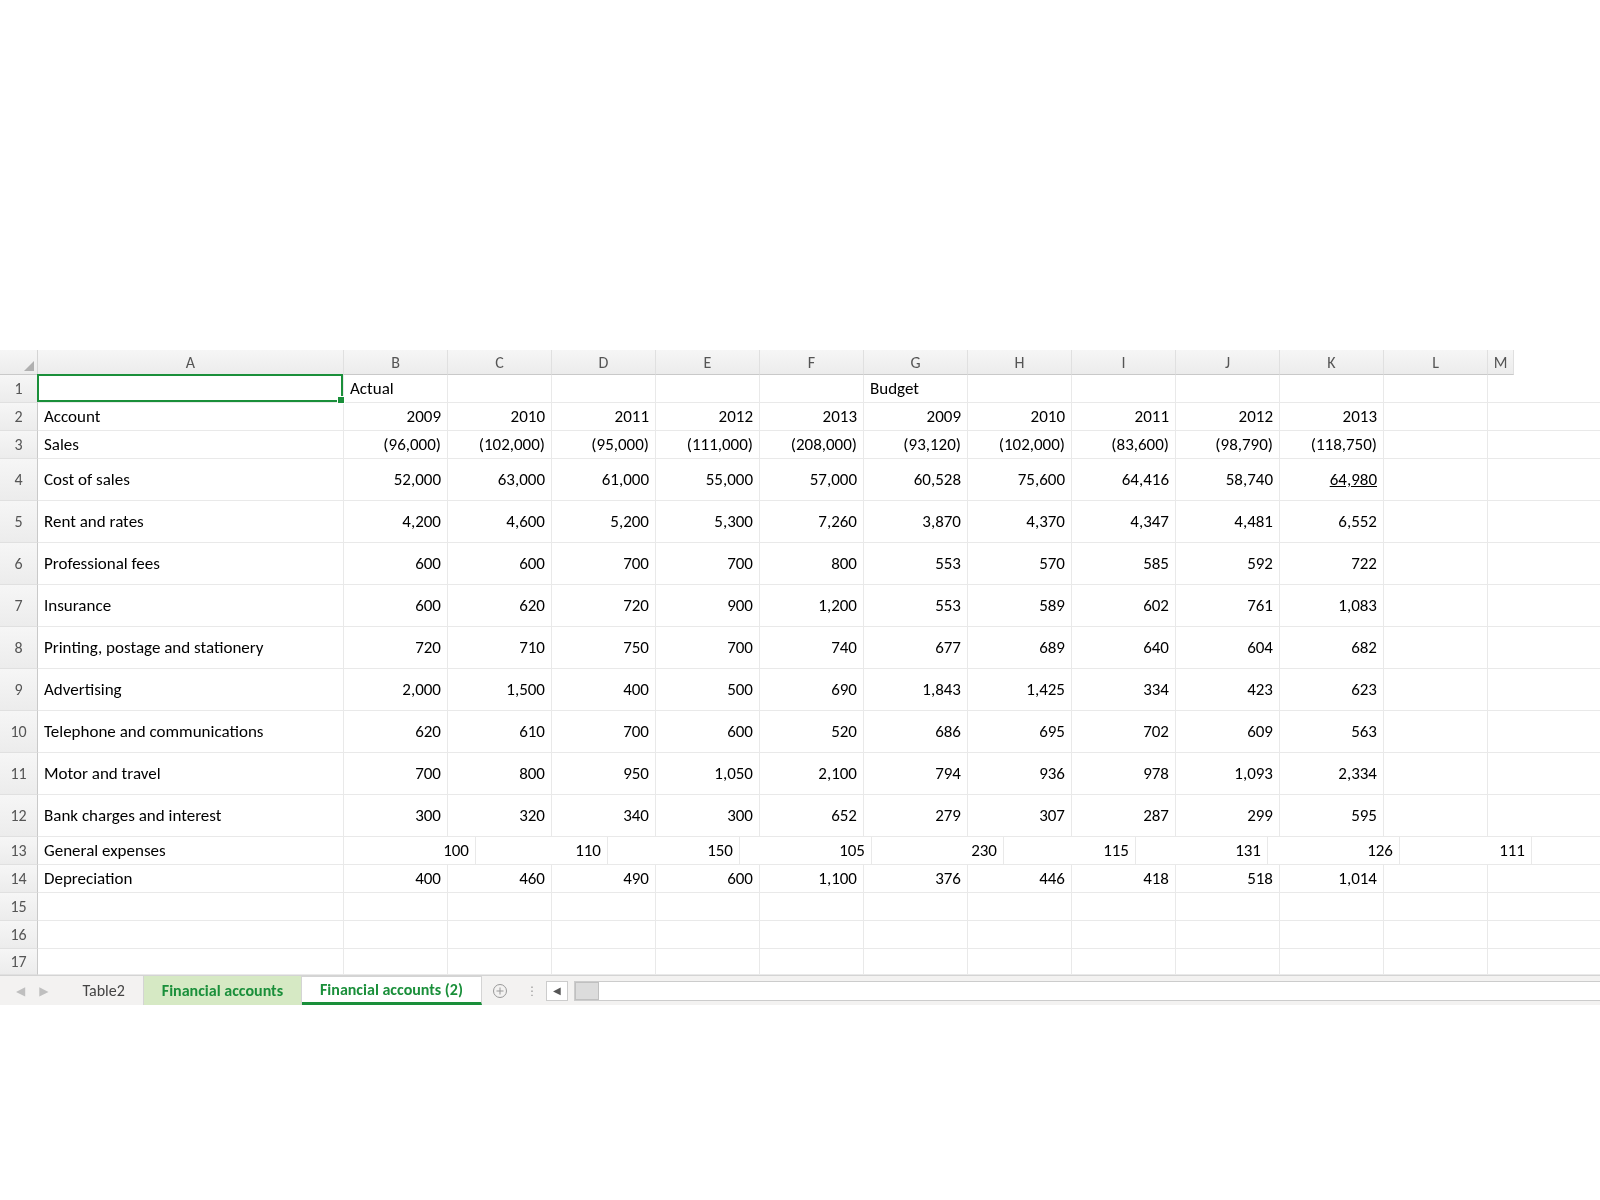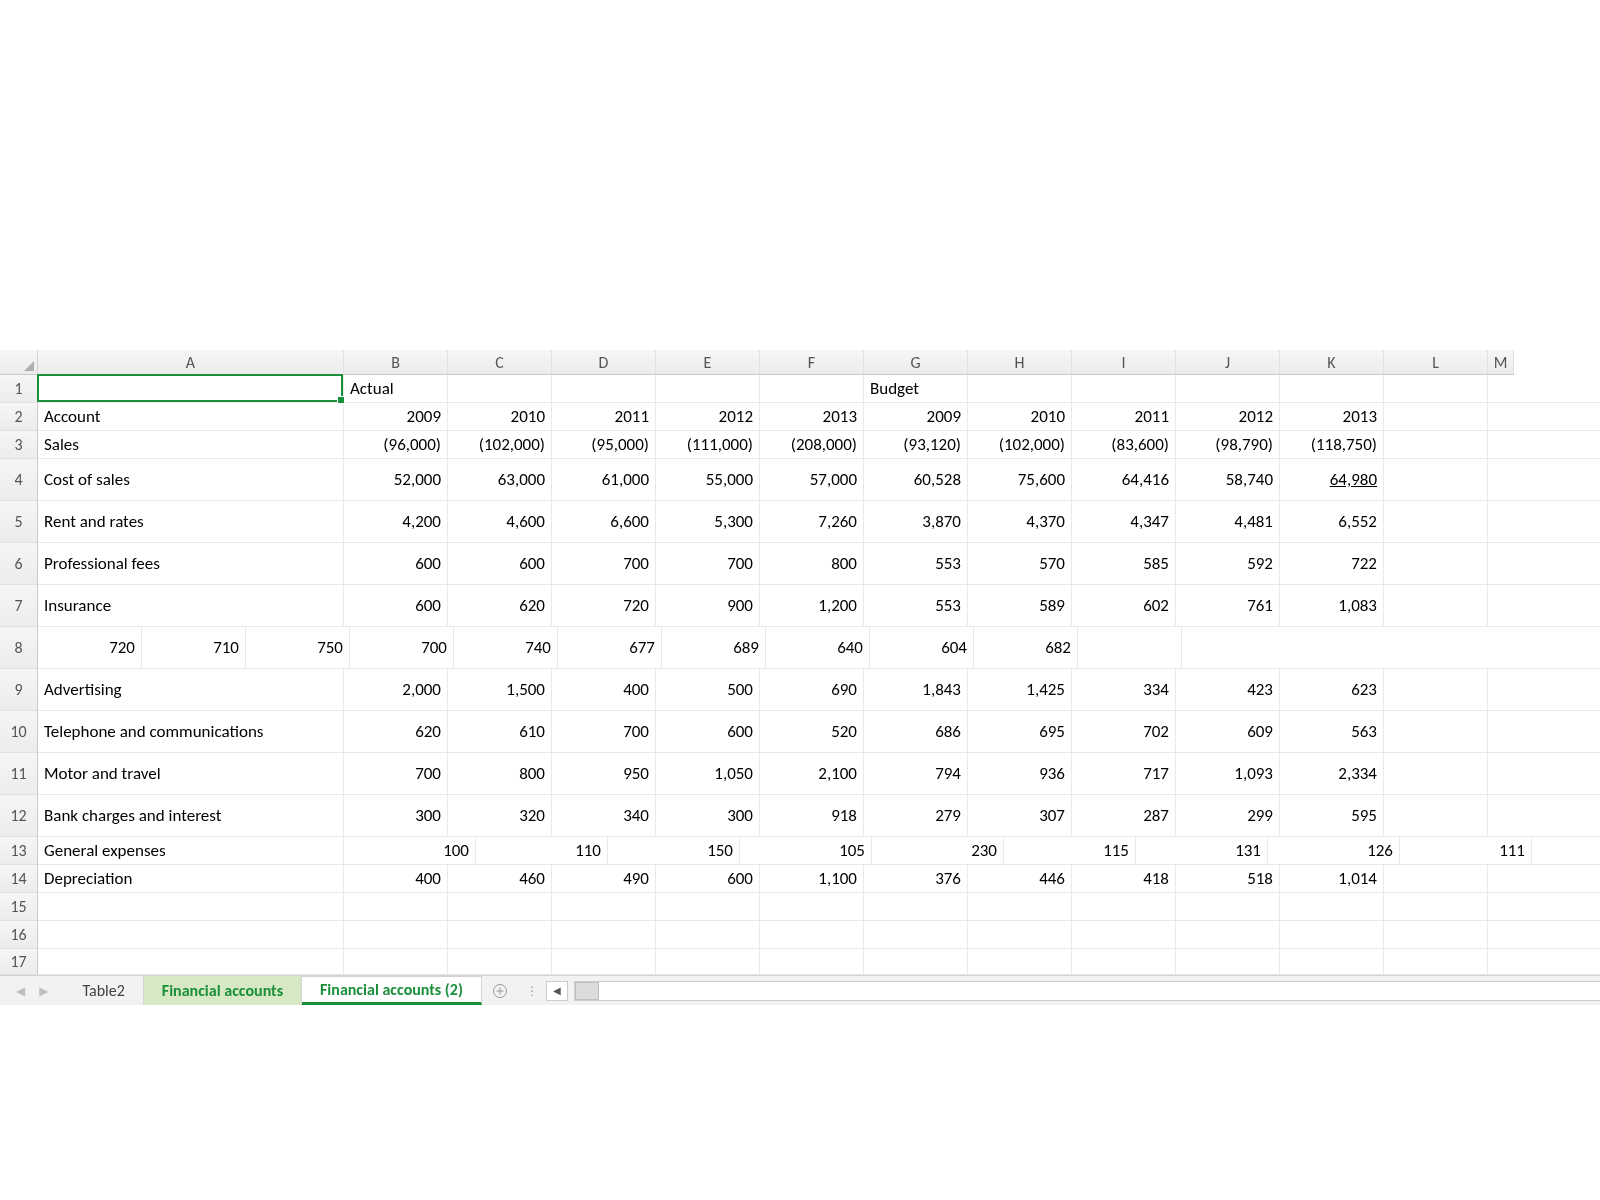--- a/index.html
+++ b/index.html
@@ -232,21 +232,21 @@
             <div class="cell num" style="width: 104px;">75,600</div>
             <div class="cell num" style="width: 104px;">64,416</div>
             <div class="cell num" style="width: 104px;">58,740</div>
             <div class="cell num" style="width: 104px; text-decoration: underline;">64,980</div>
             <div class="cell txt" style="width: 104px;"></div>
           </div>
           <div class="grid-row" style="height: 42px;">
             <div class="cell txt" style="width: 306px;">Rent and rates</div>
             <div class="cell num" style="width: 104px;">4,200</div>
             <div class="cell num" style="width: 104px;">4,600</div>
-            <div class="cell num" style="width: 104px;">6,600</div>
+            <div class="cell num" style="width: 104px;">5,200</div>
             <div class="cell num" style="width: 104px;">5,300</div>
             <div class="cell num" style="width: 104px;">7,260</div>
             <div class="cell num" style="width: 104px;">3,870</div>
             <div class="cell num" style="width: 104px;">4,370</div>
             <div class="cell num" style="width: 104px;">4,347</div>
             <div class="cell num" style="width: 104px;">4,481</div>
             <div class="cell num" style="width: 104px;">6,552</div>
             <div class="cell txt" style="width: 104px;"></div>
           </div>
           <div class="grid-row" style="height: 42px;">
@@ -271,20 +271,21 @@
             <div class="cell num" style="width: 104px;">900</div>
             <div class="cell num" style="width: 104px;">1,200</div>
             <div class="cell num" style="width: 104px;">553</div>
             <div class="cell num" style="width: 104px;">589</div>
             <div class="cell num" style="width: 104px;">602</div>
             <div class="cell num" style="width: 104px;">761</div>
             <div class="cell num" style="width: 104px;">1,083</div>
             <div class="cell txt" style="width: 104px;"></div>
           </div>
           <div class="grid-row" style="height: 42px;">
+            <div class="cell txt" style="width: 306px;">Printing, postage and stationery</div>
             <div class="cell num" style="width: 104px;">720</div>
             <div class="cell num" style="width: 104px;">710</div>
             <div class="cell num" style="width: 104px;">750</div>
             <div class="cell num" style="width: 104px;">700</div>
             <div class="cell num" style="width: 104px;">740</div>
             <div class="cell num" style="width: 104px;">677</div>
             <div class="cell num" style="width: 104px;">689</div>
             <div class="cell num" style="width: 104px;">640</div>
             <div class="cell num" style="width: 104px;">604</div>
             <div class="cell num" style="width: 104px;">682</div>
@@ -320,32 +321,32 @@
           </div>
           <div class="grid-row" style="height: 42px;">
             <div class="cell txt" style="width: 306px;">Motor and travel</div>
             <div class="cell num" style="width: 104px;">700</div>
             <div class="cell num" style="width: 104px;">800</div>
             <div class="cell num" style="width: 104px;">950</div>
             <div class="cell num" style="width: 104px;">1,050</div>
             <div class="cell num" style="width: 104px;">2,100</div>
             <div class="cell num" style="width: 104px;">794</div>
             <div class="cell num" style="width: 104px;">936</div>
-            <div class="cell num" style="width: 104px;">717</div>
+            <div class="cell num" style="width: 104px;">978</div>
             <div class="cell num" style="width: 104px;">1,093</div>
             <div class="cell num" style="width: 104px;">2,334</div>
             <div class="cell txt" style="width: 104px;"></div>
           </div>
           <div class="grid-row" style="height: 42px;">
             <div class="cell txt" style="width: 306px;">Bank charges and interest</div>
             <div class="cell num" style="width: 104px;">300</div>
             <div class="cell num" style="width: 104px;">320</div>
             <div class="cell num" style="width: 104px;">340</div>
             <div class="cell num" style="width: 104px;">300</div>
-            <div class="cell num" style="width: 104px;">918</div>
+            <div class="cell num" style="width: 104px;">652</div>
             <div class="cell num" style="width: 104px;">279</div>
             <div class="cell num" style="width: 104px;">307</div>
             <div class="cell num" style="width: 104px;">287</div>
             <div class="cell num" style="width: 104px;">299</div>
             <div class="cell num" style="width: 104px;">595</div>
             <div class="cell txt" style="width: 104px;"></div>
           </div>
           <div class="grid-row" style="height: 28px; gap: 28px;">
             <div class="cell txt" style="width: 306px;">General expenses</div>
             <div class="cell num" style="width: 104px;">100</div>

